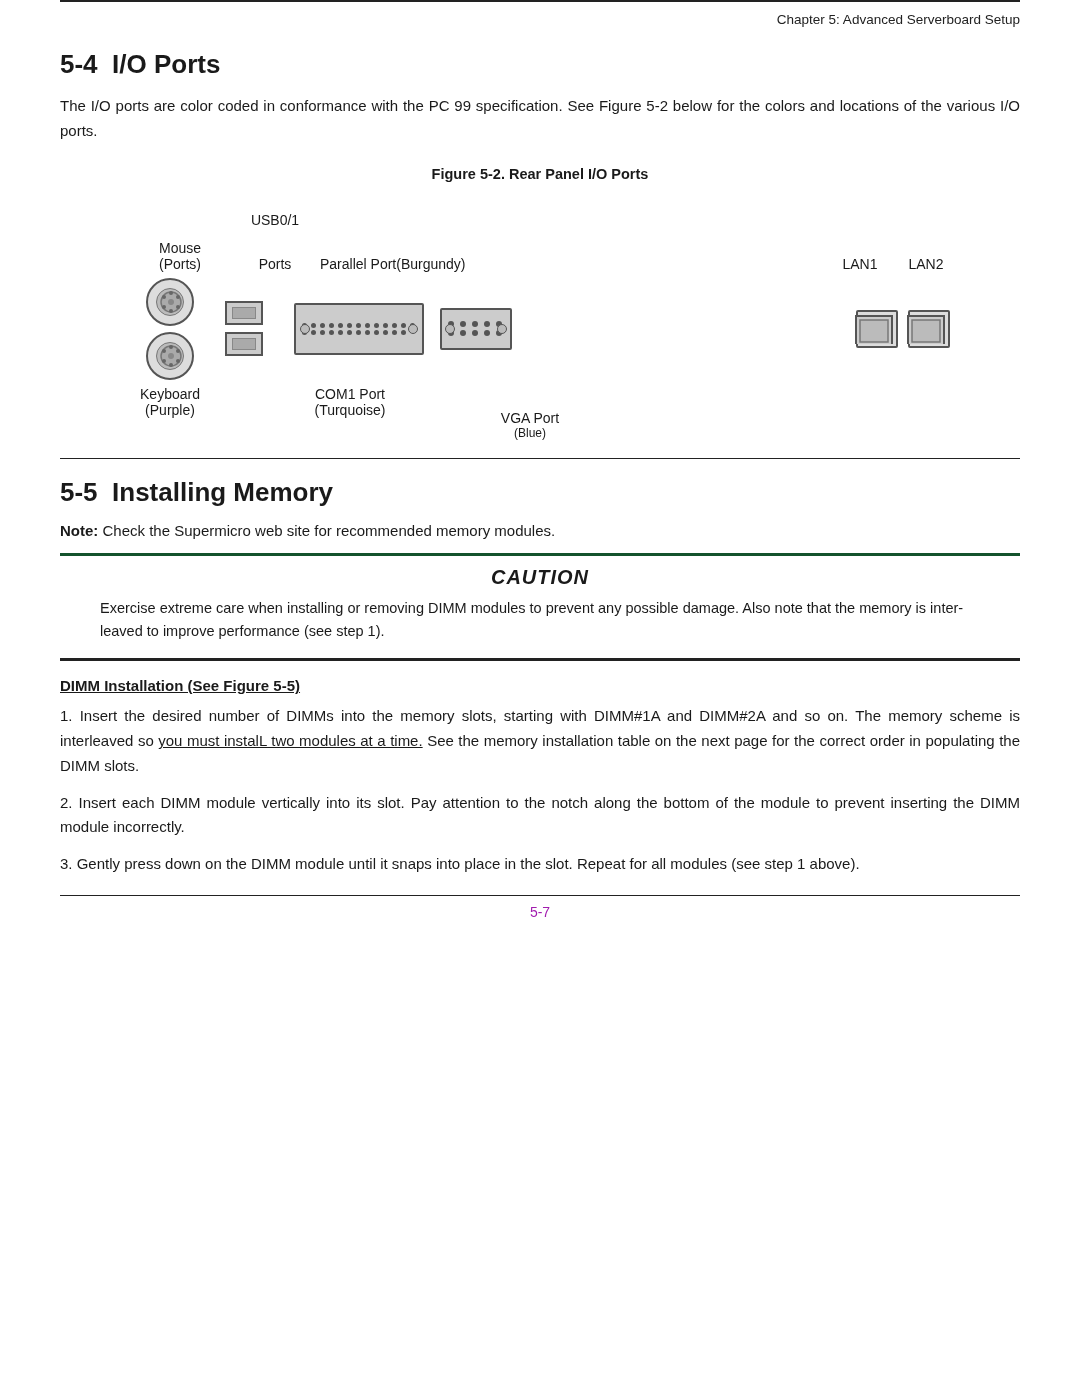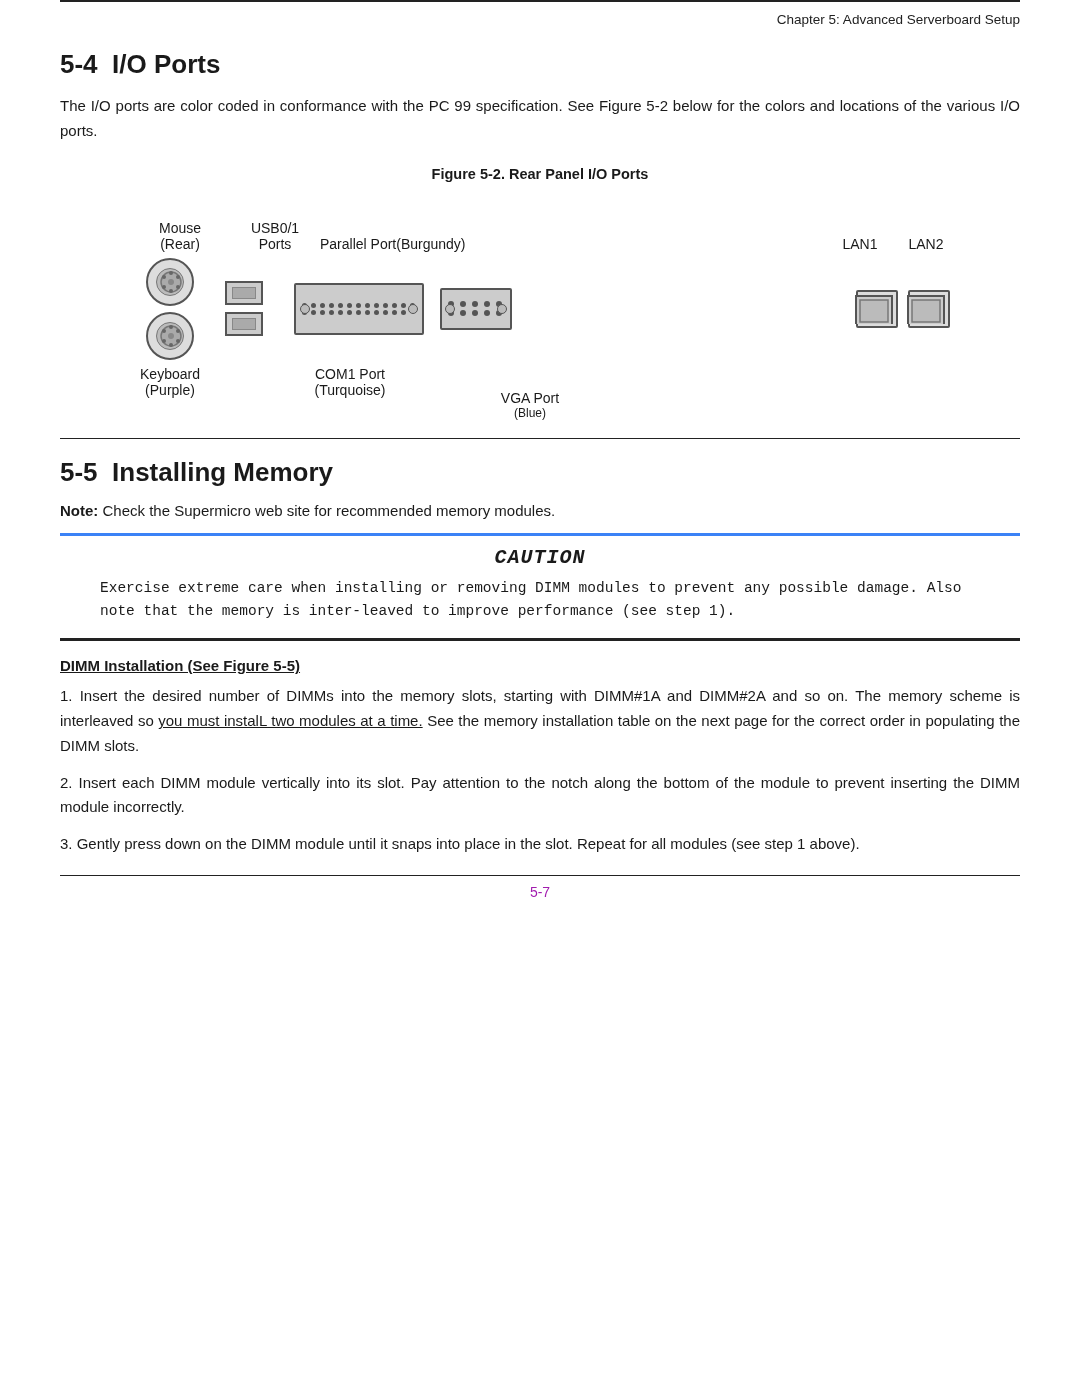--- a/index.html
+++ b/index.html
@@ -162,26 +162,25 @@
     }
     .note-line {
       font-size: 15px;
       margin: 10px 0 14px 0;
     }
     .note-bold {
       font-weight: bold;
     }
     
     .caution-box {
-      border-top: 3px solid #3b82f6;
+      border-top: 3px solid #14532d;
       border-bottom: 3px solid #222;
       margin: 10px 0 16px 0;
       padding: 10px 40px 14px 40px;
       text-align: center;
-      font-family: Liberation Mono, monospace;
     }
     .caution-title {
       font-style: italic;
       font-weight: bold;
       font-size: 20px;
       margin-bottom: 8px;
       letter-spacing: 1px;
     }
     .caution-text {
       font-size: 14.5px;
@@ -256,24 +255,24 @@
 
     <div class="figure-caption">Figure 5-2. Rear Panel I/O Ports</div>
 
     <div class="io-diagram">
       <div class="io-outer">
 
         <div class="top-labels-row">
 
           <div style="width:100px; display:flex; flex-direction:column; align-items:center;">
             <span style="font-size:14px;">Mouse</span>
-            <span style="font-size:14px;">(Rear)</span>
-          </div>
-
-          <div style="width:90px; display:flex; flex-direction:column; align-items:center; margin-top: 28px;">
+            <span style="font-size:14px;">(Ports)</span>
+          </div>
+
+          <div style="width:90px; display:flex; flex-direction:column; align-items:center; margin-top: 20px; gap: 28px;">
             <span style="font-size:14px;">USB0/1</span>
             <span style="font-size:14px;">Ports</span>
           </div>
 
           <div style="width:200px; display:flex; flex-direction:row; align-items:center;">
             <span style="font-size:14px;">Parallel Port</span>
             <span style="font-size:14px;">(Burgundy)</span>
           </div>
 
           <div style="flex:1;"></div>

